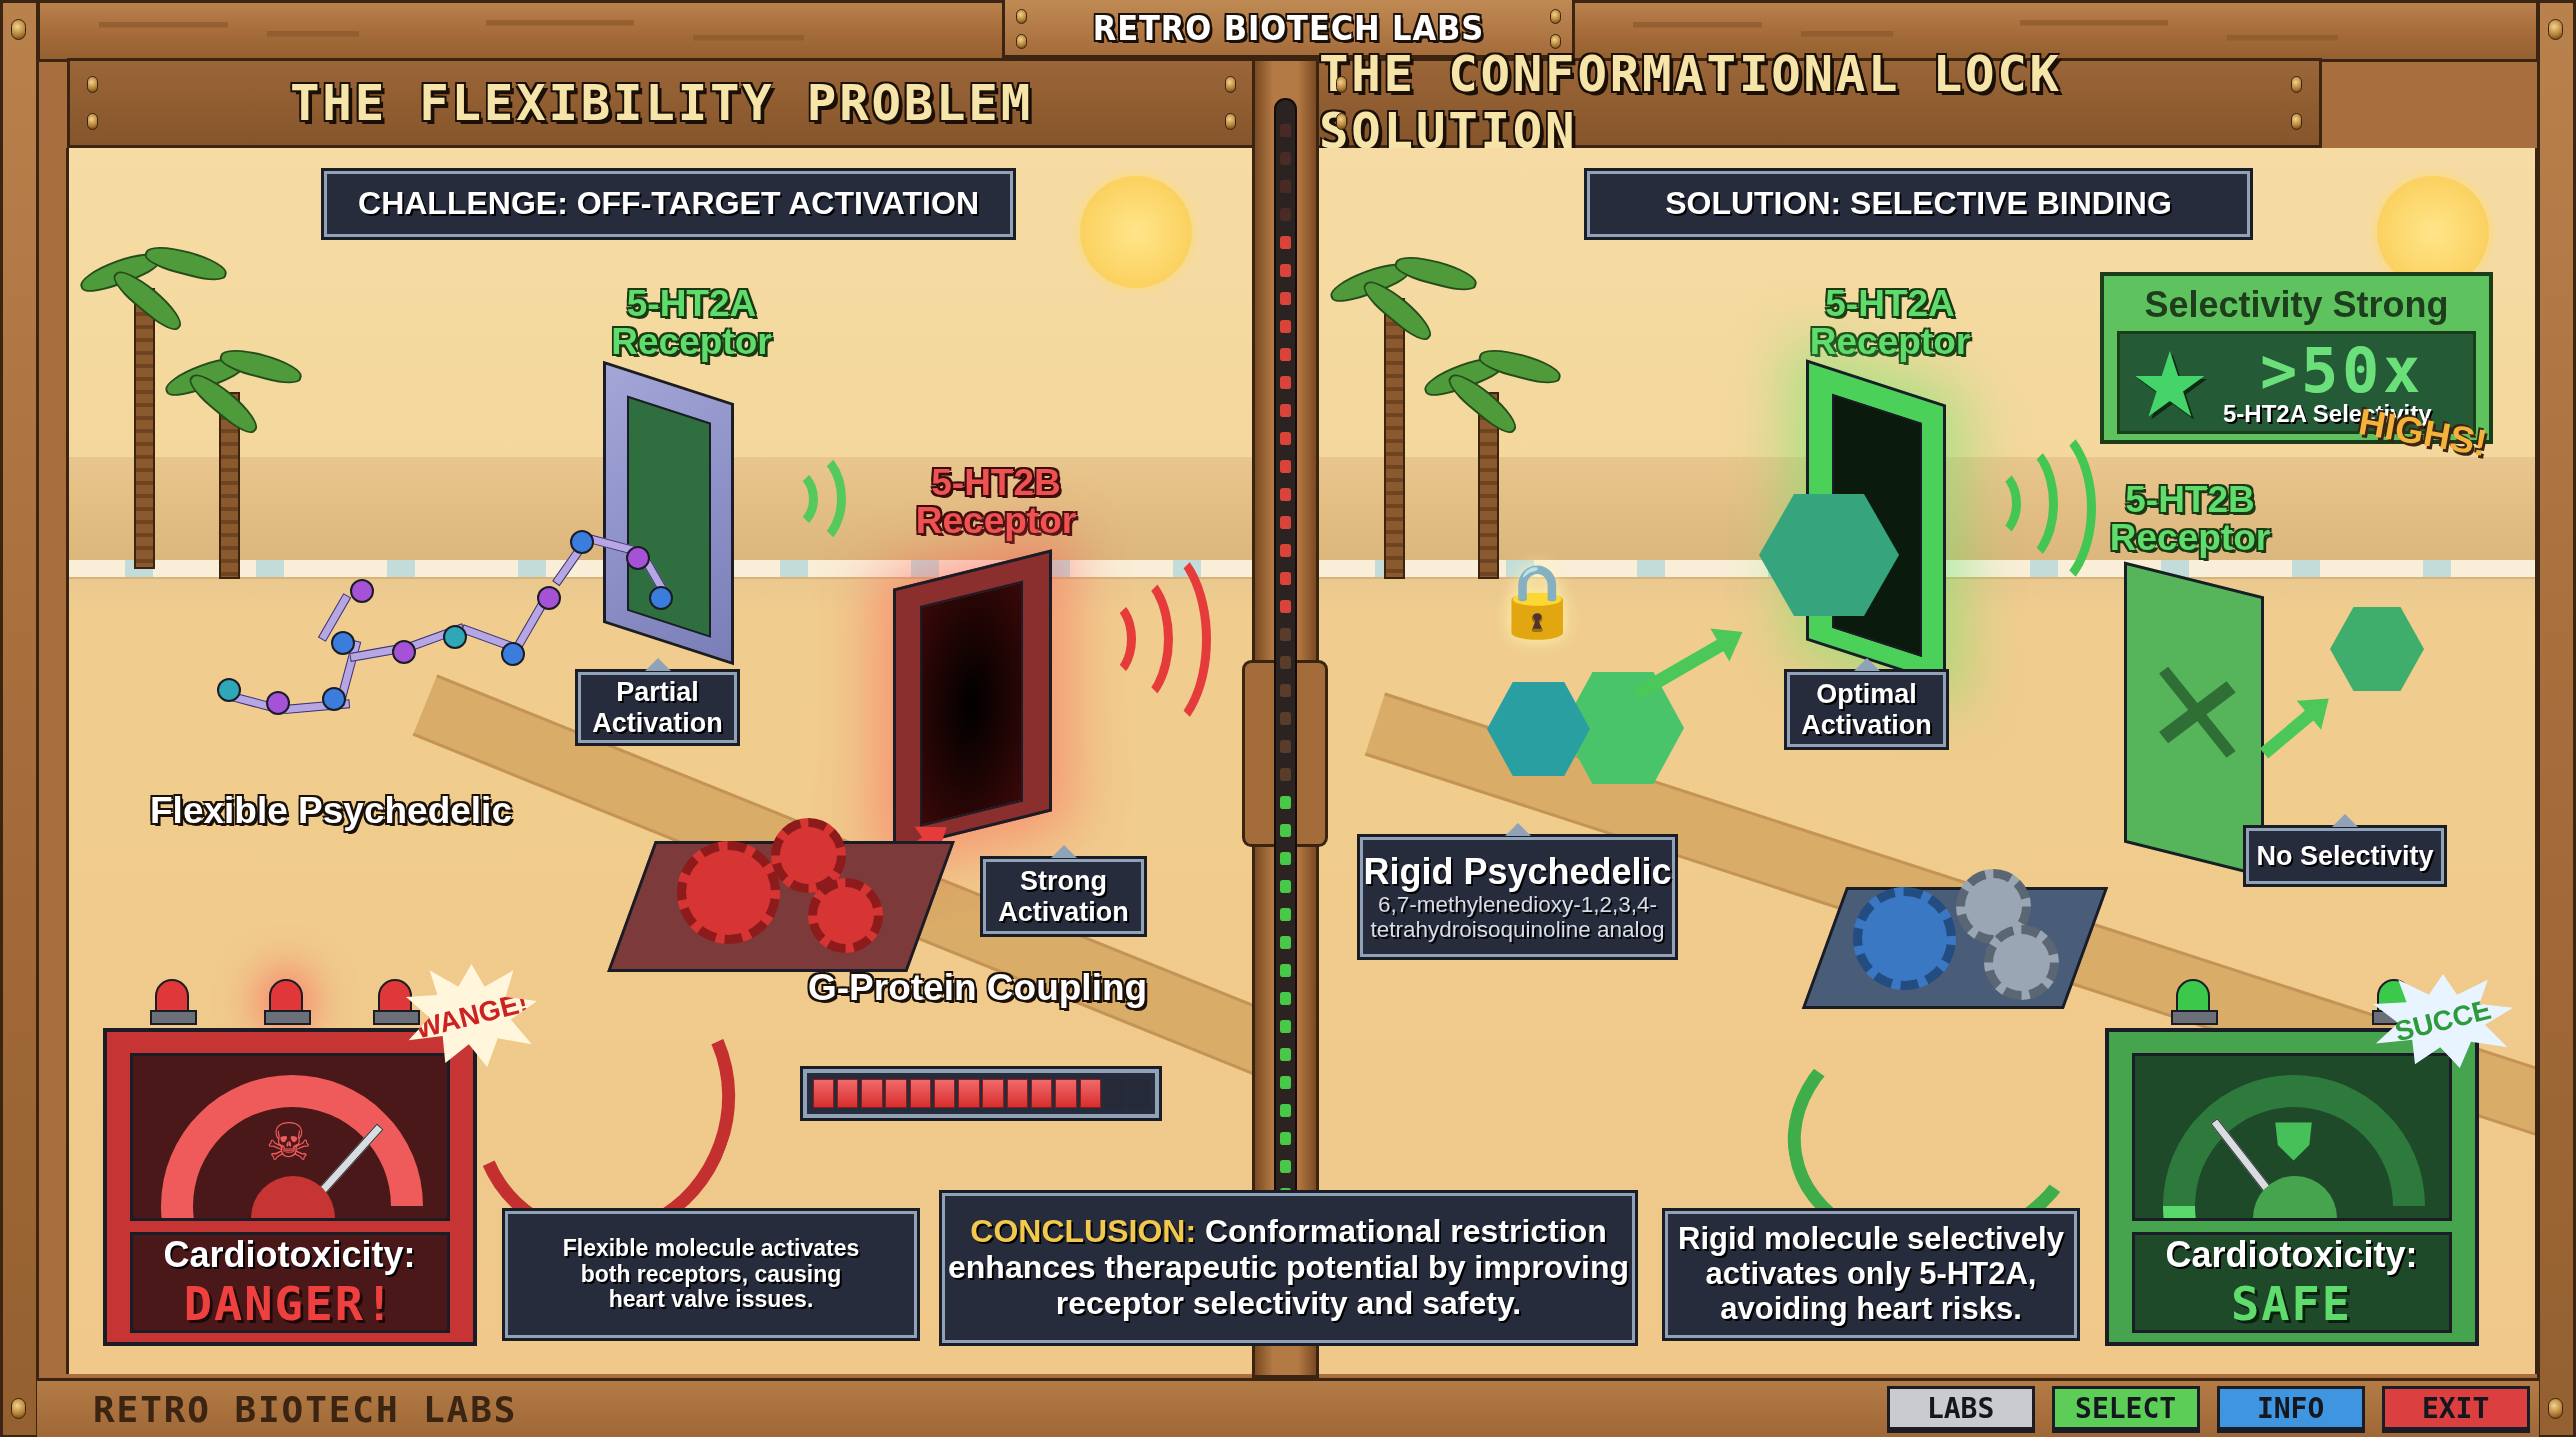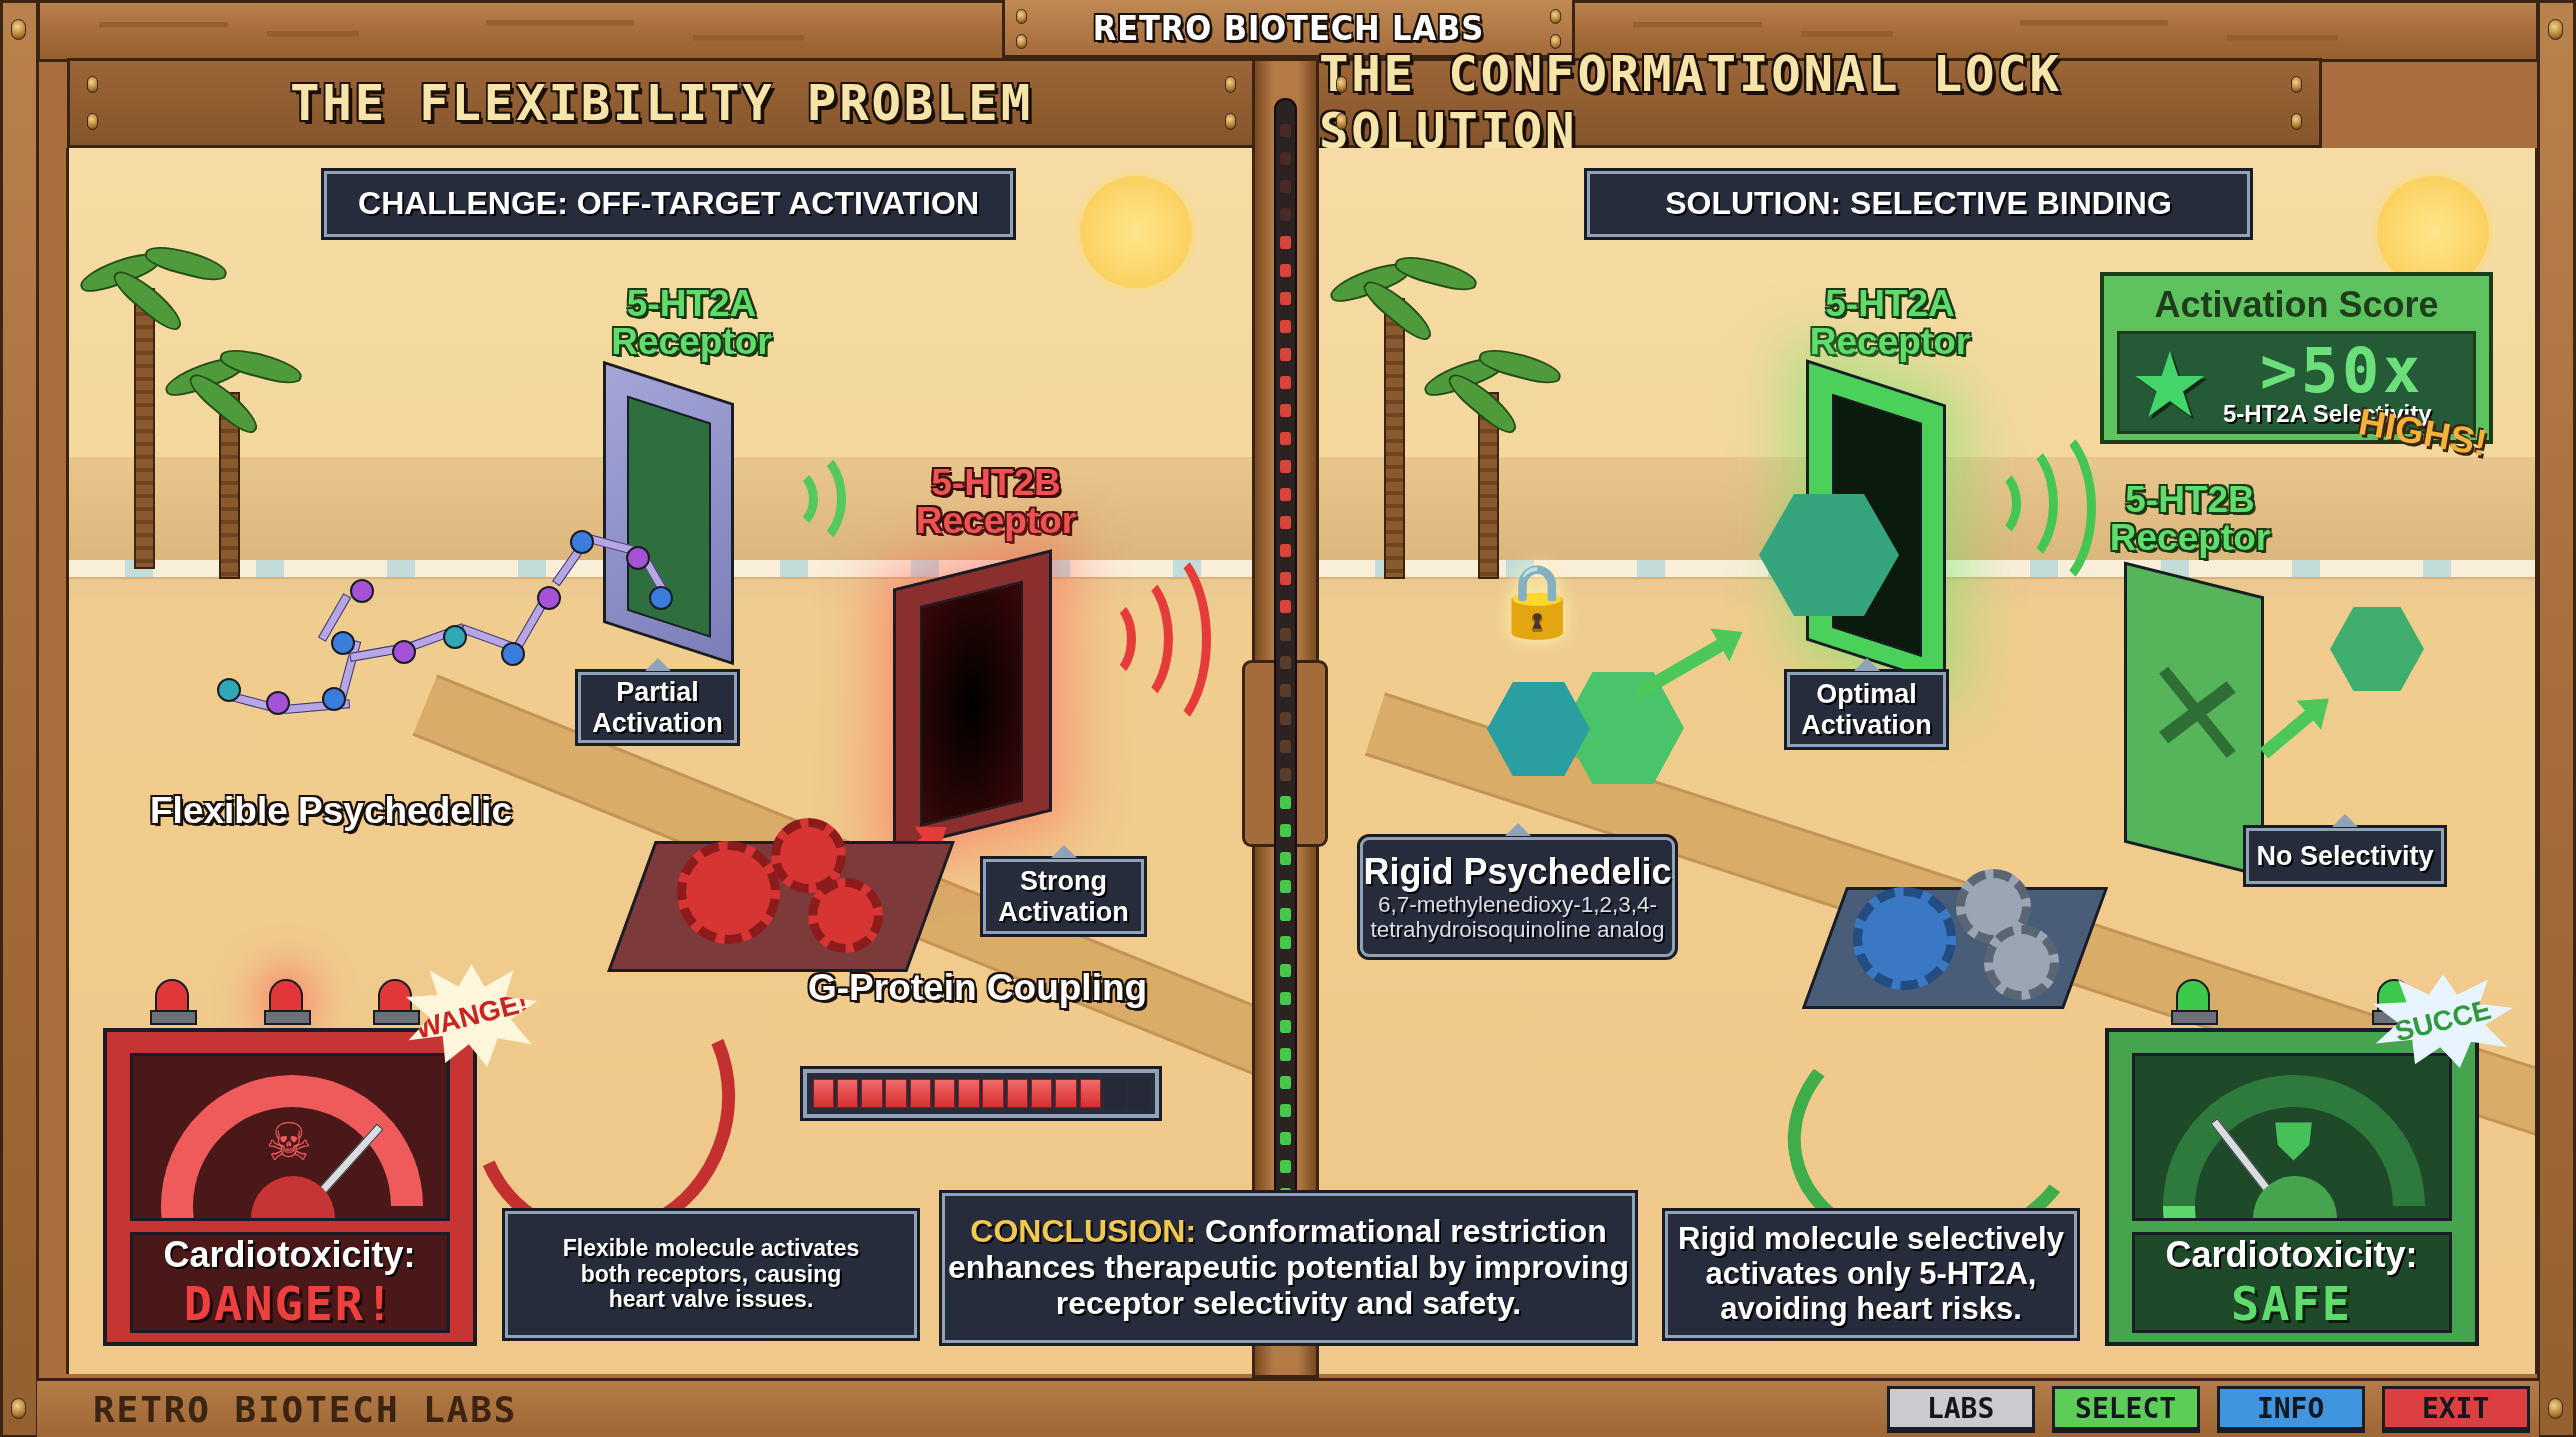--- a/index.html
+++ b/index.html
@@ -329,21 +329,21 @@
         <i style="left:56px;top:0;transform:rotate(15deg);"></i>
         <i style="left:19px;top:37px;transform:rotate(40deg);"></i>
       </div>
   </div>
 
   <div class="dbox" style="left:268px;top:22.5px;width:663px;height:66px;font-size:32px;">
     <span>SOLUTION: SELECTIVE BINDING</span>
   </div>
 
   <div class="sel-card" style="left:781px;top:124px;width:393px;height:172px;">
-    <div class="sel-title">Activation Score</div>
+    <div class="sel-title">Selectivity Strong</div>
     <div class="sel-inner">
       <span class="star">★</span>
       <span class="big">&gt;50x</span>
       <span class="sub">5-HT2A Selectivity</span>
     </div>
   </div>
   <div style="position:absolute;left:1039px;top:264px;font-family:'Liberation Sans',sans-serif;font-weight:bold;font-size:37px;color:#f3b33a;text-shadow:2.8px 2.8px 0 #3b2412,-1.9px -1.9px 0 #3b2412;transform:rotate(10deg);">HIGHS!</div>
 
   <div class="rec-label green" style="left:468px;top:137px;width:206px;font-size:37px;">
     <div>5-HT2A</div>
@@ -360,21 +360,21 @@
   </div>
   <div class="dbox pointer" style="left:468px;top:524px;width:159px;height:75px;font-size:27px;">
     <span>Optimal</span>
     <span>Activation</span>
   </div>
 
   <div style="position:absolute;left:174px;top:417px;width:66px;height:84px;font-size:71px;line-height:1;color:#4cc08a;text-shadow:0 0 17px #fff7b0;">🔒</div>
   <div class="hex" style="left:243px;top:524px;width:122px;height:112px;background:#4ac46a;"></div>
   <div class="hex" style="left:168px;top:534px;width:103px;height:94px;background:#2a9fa2;"></div>
   <div class="arrow" style="left:318px;top:539px;width:103px;background:#4cc85a;border-color:#4cc85a;transform:rotate(-30deg);"></div>
-  <div class="dbox pointer" style="left:41px;top:689px;width:315px;height:120px;border-radius:9px;">
+  <div class="dbox pointer" style="left:41px;top:689px;width:315px;height:120px;">
     <span style="font-size:36px;">Rigid Psychedelic</span>
     <span style="font-size:22.5px;font-weight:normal;color:#d7dce6;">6,7-methylenedioxy-1,2,3,4-</span>
     <span style="font-size:22.5px;font-weight:normal;color:#d7dce6;">tetrahydroisoquinoline analog</span>
   </div>
 
   <div class="rec-label green" style="left:768px;top:333px;width:206px;font-size:37px;">
     <div>5-HT2B</div>
     <div>Receptor</div>
   </div>
   <div class="door" style="left:805px;top:431px;width:140px;height:281px;background:#56b45a;transform:skewY(14deg);">

